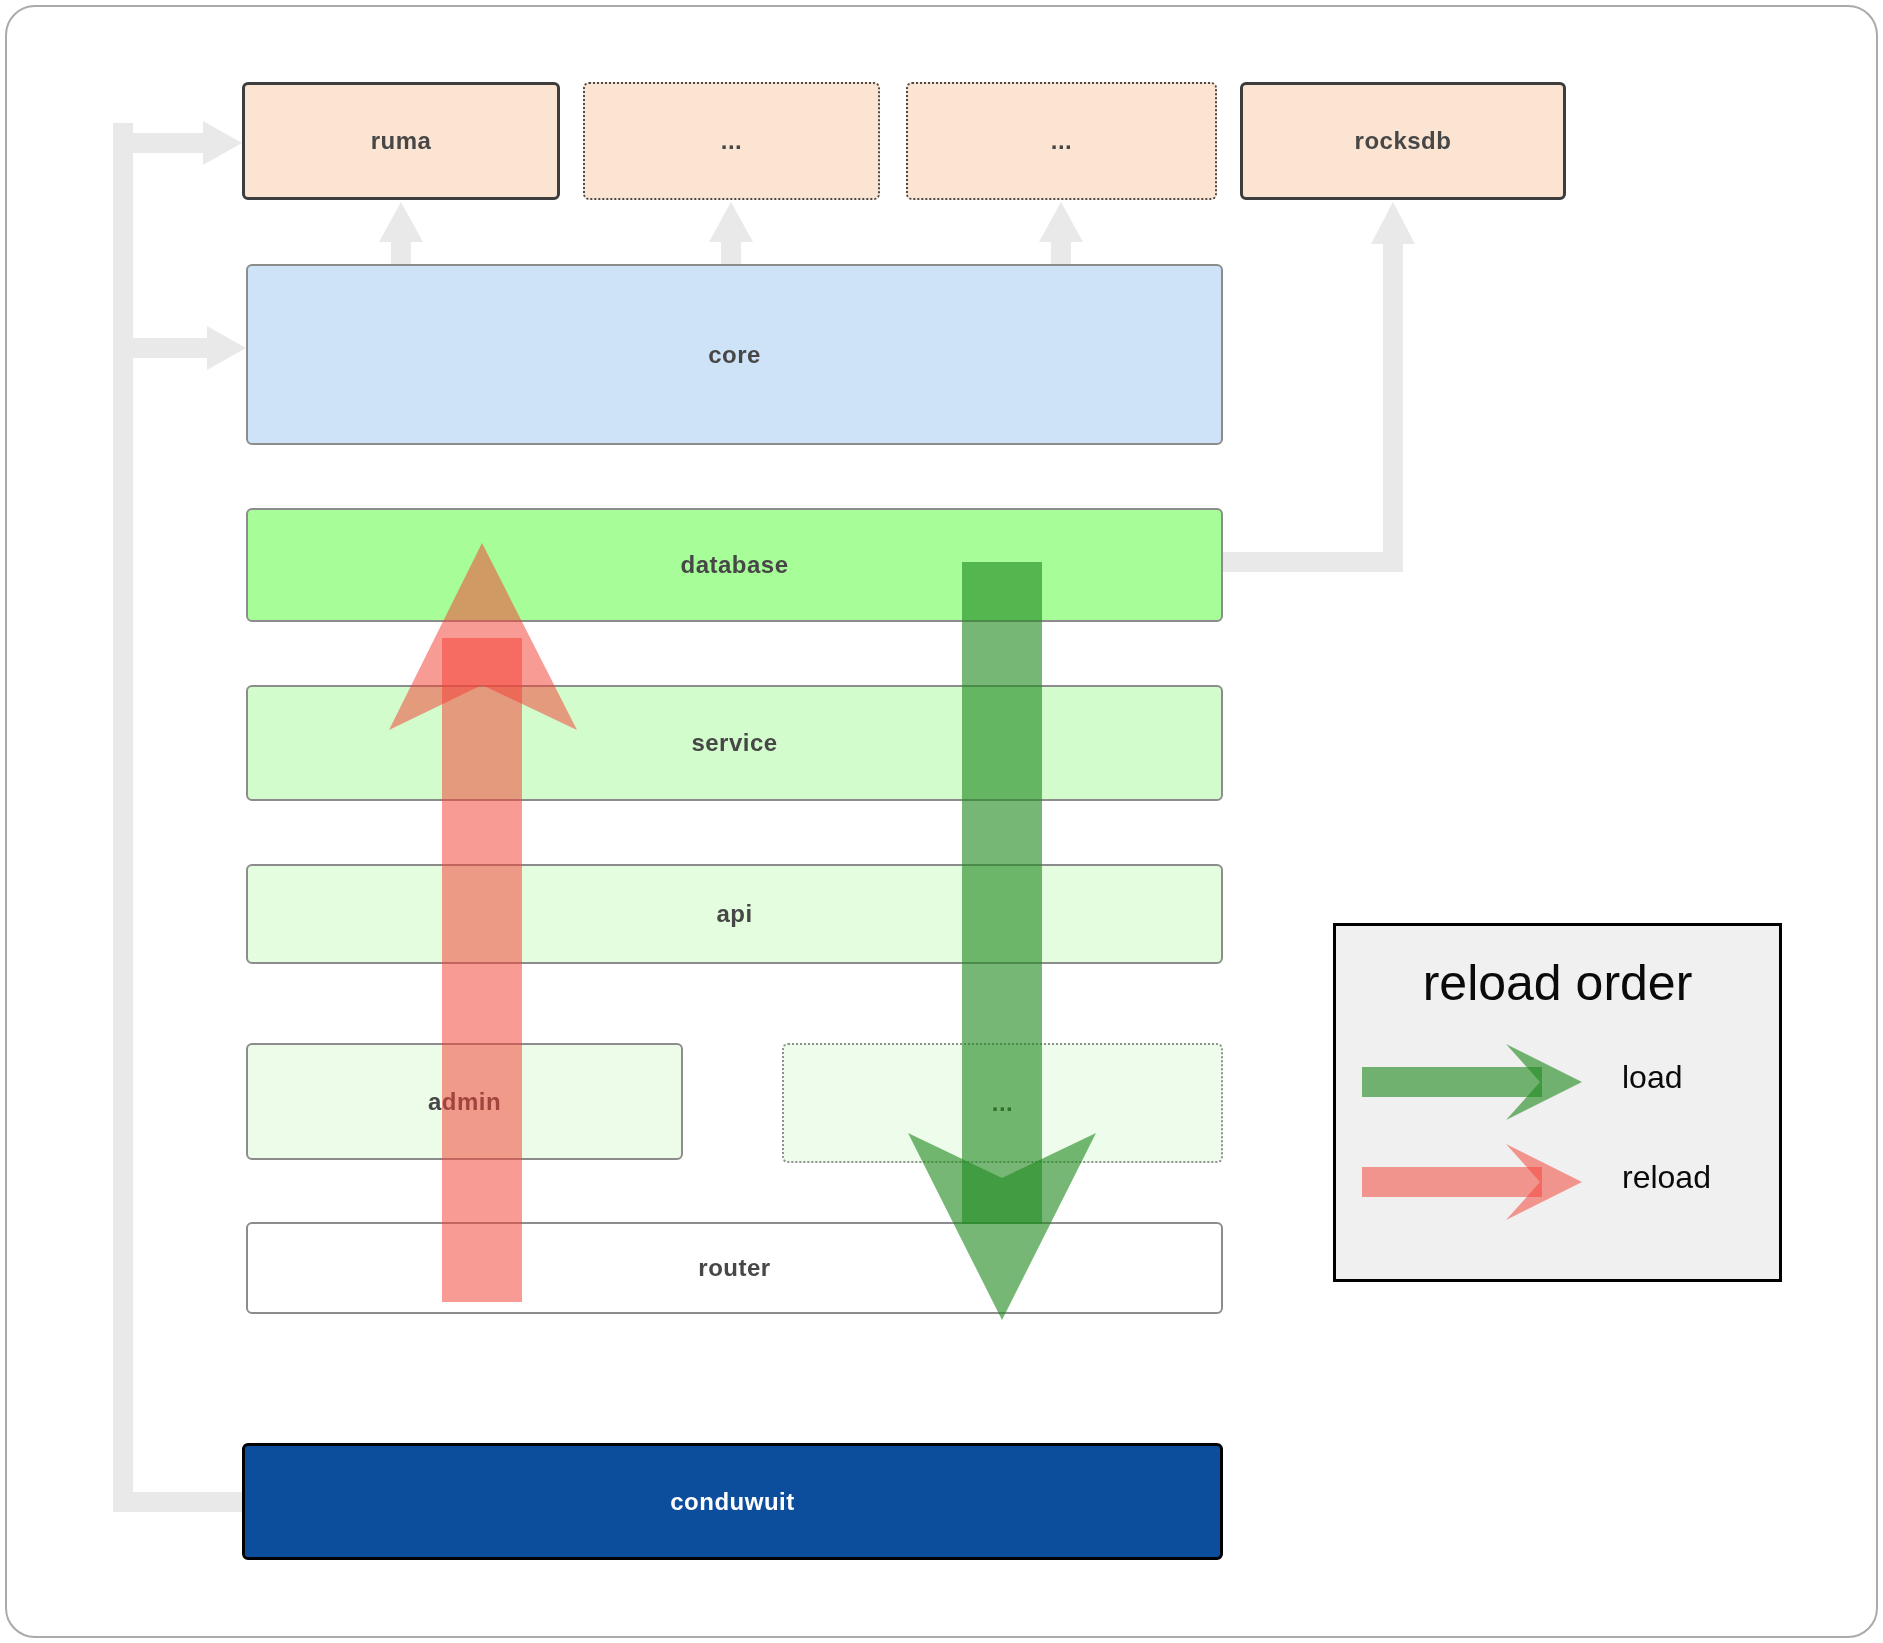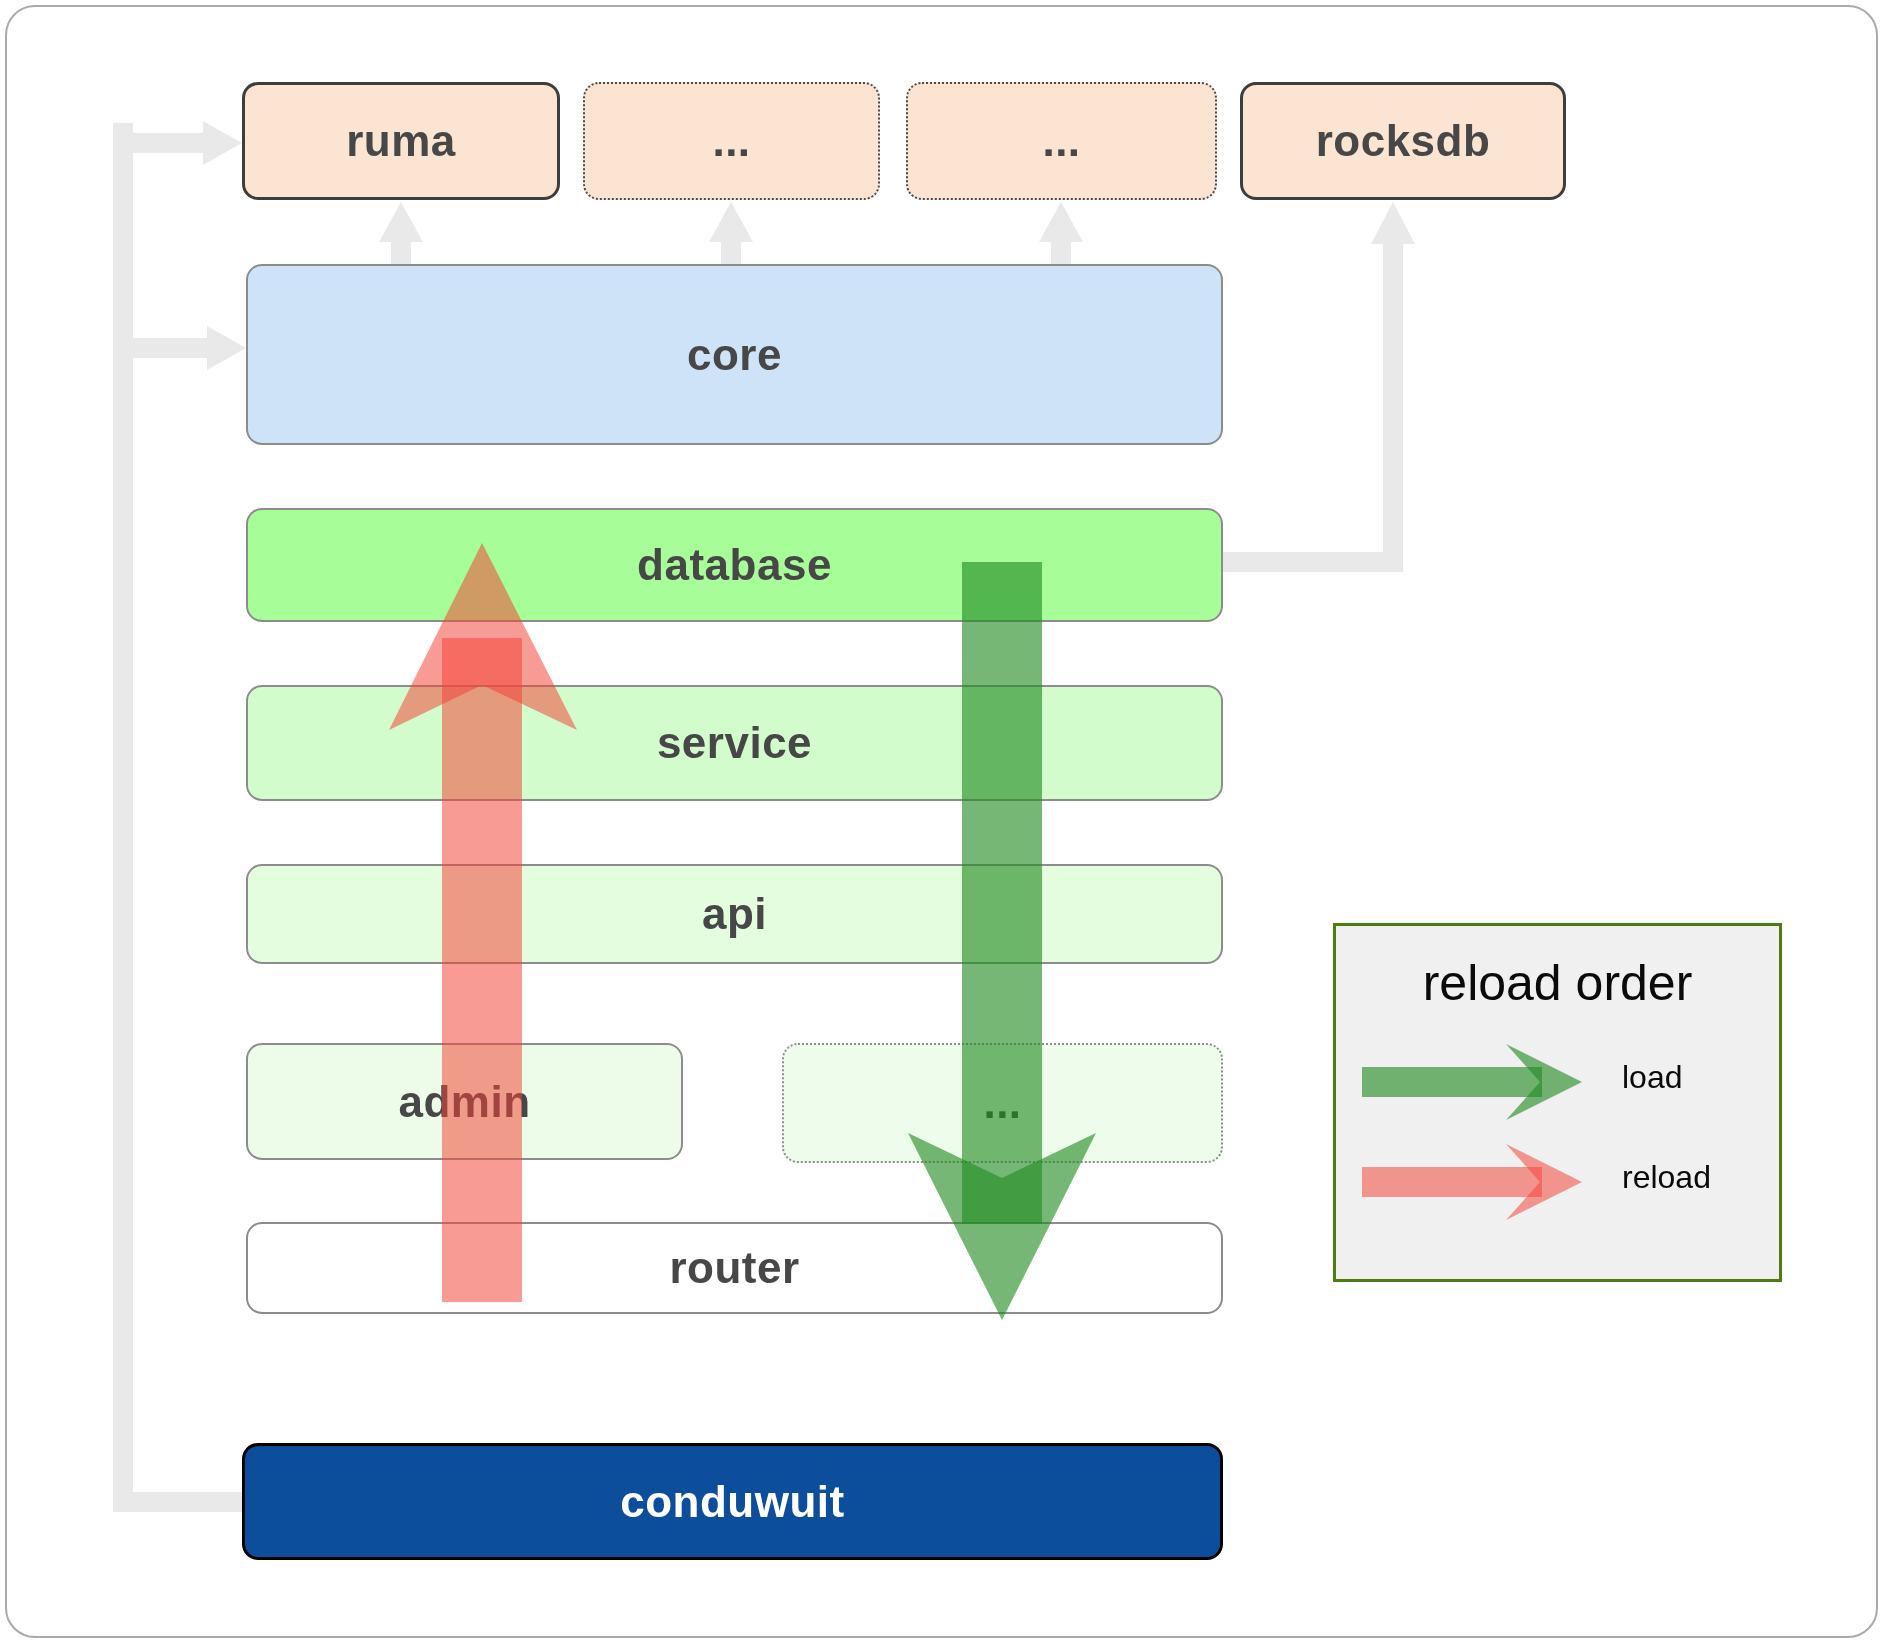--- a/index.html
+++ b/index.html
@@ -9,36 +9,36 @@
   }
   .frame{
     position:absolute;left:5px;top:5px;width:1869px;height:1629px;
     border:2px solid #aaaaaa;border-radius:30px;pointer-events:none;
   }
   .svg-layer{position:absolute;left:0;top:0;width:1883px;height:1643px;pointer-events:none;}
   .connectors{z-index:1;}
   .arrows{z-index:5;}
   .node{
     position:absolute;display:flex;align-items:center;justify-content:center;
-    box-sizing:border-box;border-radius:16px;font-size:44px;font-weight:600;
+    box-sizing:border-box;border-radius:6px;font-size:24px;font-weight:600;
     color:#474747;z-index:2;letter-spacing:0.5px;
   }
   .dep{background:#fce4d3;border:3px solid #3d3d3d;}
   .dep.dotted{border:2px dotted #4a4a4a;}
   .n-core{background:#cfe3f8;border:2px solid #8c8c8c;}
   .n-database{background:#a7fd98;border:2px solid #8c8c8c;align-items:center;}
   .n-service{background:#d3fccd;border:2px solid #8c8c8c;}
   .n-api{background:#e3fdde;border:2px solid #8c8c8c;}
   .n-admin{background:#ecfce8;border:2px solid #8c8c8c;}
   .n-services-more{background:#eefcec;border:2px dotted #8f8f8f;}
   .n-router{background:#ffffff;border:2px solid #8c8c8c;}
   .n-conduwuit{background:#0d4e9c;border:3px solid #000000;color:#ffffff;font-weight:bold;}
   .legend{
     position:absolute;left:1333px;top:923px;width:449px;height:359px;
-    background:#f0f0f0;border:3px solid #4d7c0f;box-sizing:border-box;z-index:2;
+    background:#f0f0f0;border:3px solid #000000;box-sizing:border-box;z-index:2;
   }
   .legend-title{
     position:absolute;left:0;top:28px;width:100%;text-align:center;
     font-size:50px;color:#0a0a0a;font-weight:400;
   }
   .legend-label{position:absolute;font-size:32px;color:#0a0a0a;z-index:3;}
   .legend-label.load{left:1622px;top:1059px;}
   .legend-label.unload{left:1622px;top:1159px;}
 </style>
 </head>

